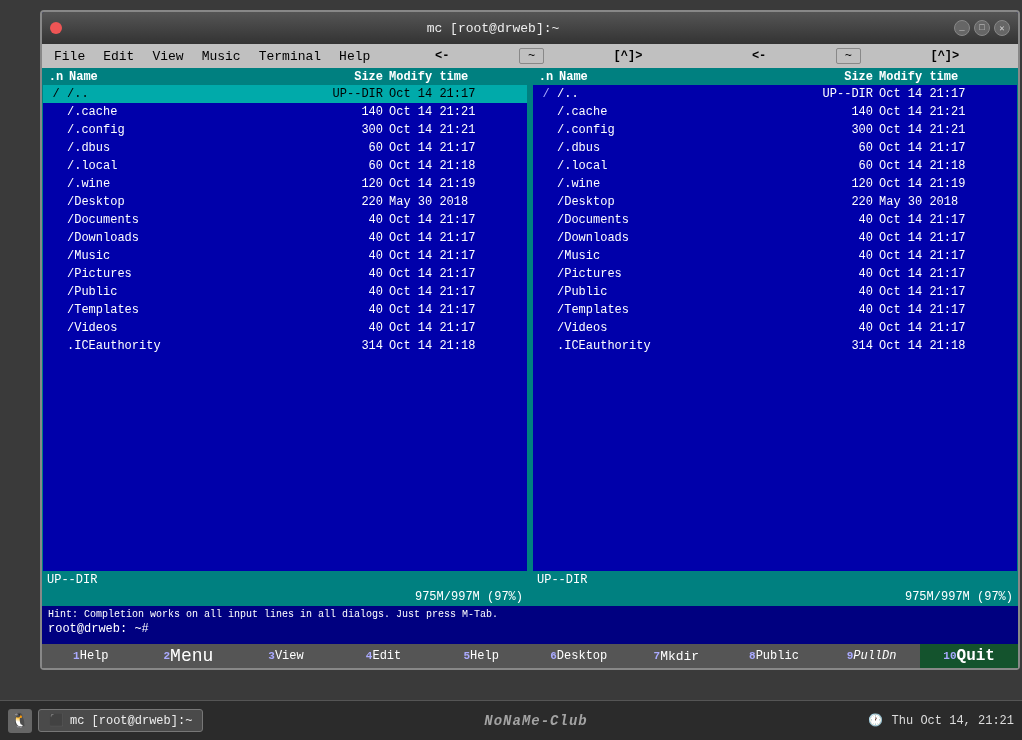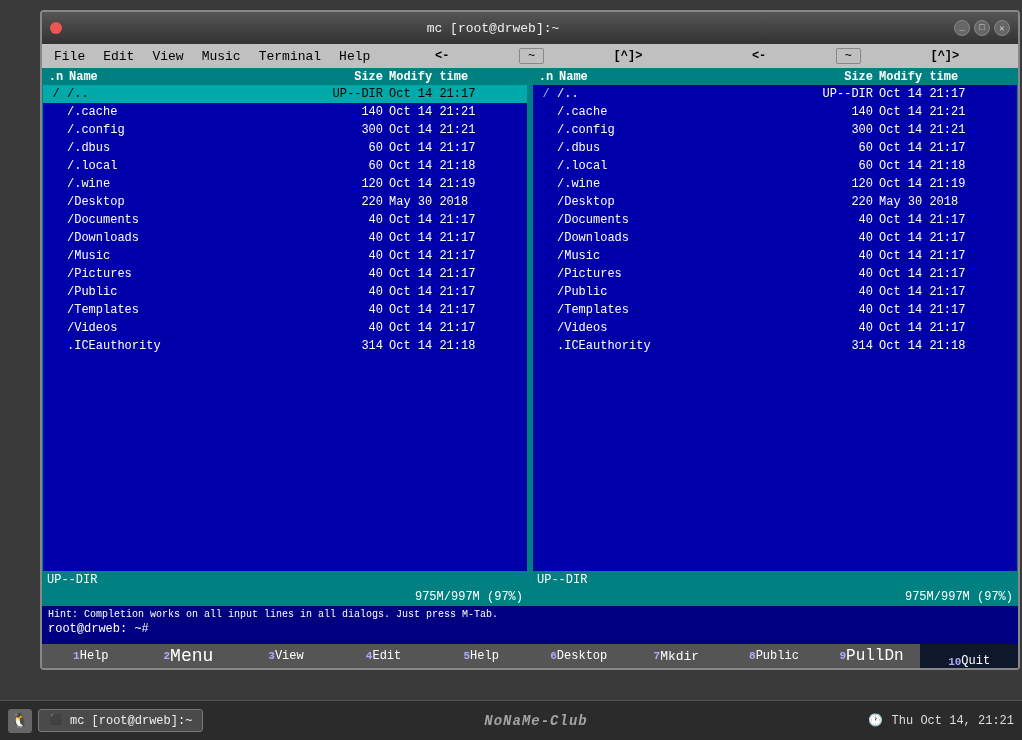--- a/index.html
+++ b/index.html
@@ -534,25 +534,25 @@
       <div class="fkey" style="background: rgb(85, 85, 85); color: rgb(255, 255, 255);">
         <span style="color:#aaf;font-weight:bold;font-size:11px;">7</span>
         <span style="font-size:13px;">Mkdir</span>
       </div>
       <div class="fkey" style="background: rgb(85, 85, 85); color: rgb(255, 255, 255);">
         <span style="color:#aaf;font-weight:bold;font-size:11px;">8</span>
         <span style="font-size:12px;">Public</span>
       </div>
       <div class="fkey" style="background: rgb(85, 85, 85); color: rgb(255, 255, 255);">
         <span style="color:#aaf;font-weight:bold;font-size:11px;">9</span>
-        <span style="font-size:16px;">PullDn</span>
-      </div>
-      <div class="fkey" style="background: #0f172a; color: rgb(255, 255, 255); align-items: flex-end;">
+        <span style="font-size:12px;font-style:italic;">PullDn</span>
+      </div>
+      <div class="fkey" style="background: #14532d; color: rgb(255, 255, 255);">
         <span style="color:#aaf;font-weight:bold;font-size:11px;">10</span>
-        <span style="font-size:12px;">Quit</span>
+        <span style="font-size:16px;font-weight:bold;">Quit</span>
       </div>
     </div>
 </div>
 
 <div class="taskbar">
   <div class="taskbar-left">
     <div class="taskbar-icon">🐧</div>
     <div class="taskbar-app">
       <span>⬛</span>
       <span>mc [root@drweb]:~</span>

